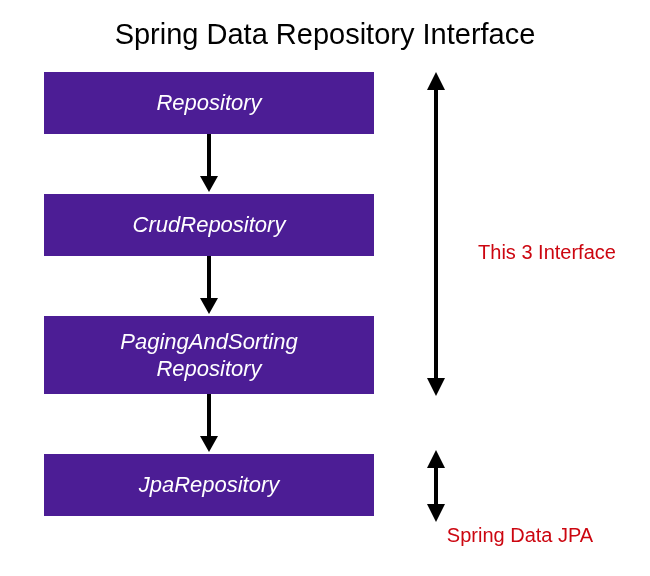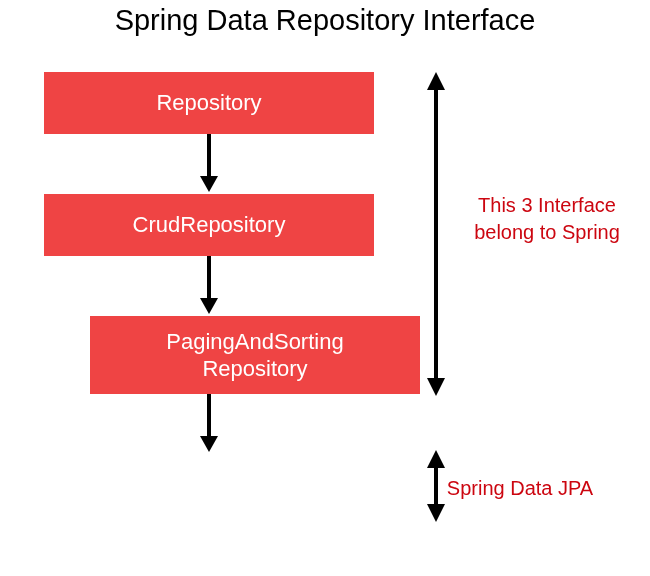--- a/index.html
+++ b/index.html
@@ -9,61 +9,63 @@
       background: #ffffff;
       font-family: "Segoe UI", Arial, sans-serif;
       position: relative;
     }
     .title {
       font-size: 29px;
       font-weight: 400;
       color: #000;
       text-align: center;
       width: 650px;
-      padding-top: 4px;
+      padding-top: 18px;
     }
     .boxes {
       position: absolute;
       left: 44px;
       top: 72px;
       width: 330px;
     }
     .box {
       width: 330px;
-      background: #ef4444;
+      background: #4c1d95;
       color: #fff;
       font-size: 22px;
       text-align: center;
       display: flex;
       align-items: center;
       justify-content: center;
       line-height: 1.25;
       padding: 0 2px;
+      font-style: italic;
     }
     .box.single { height: 62px; }
-    .box.double { height: 78px; margin-left: 46px; }
+    .box.double { height: 78px; }
     .arrow-down {
       display: flex;
       align-items: center;
       justify-content: center;
       height: 60px;
     }
     .arrow-down svg { display: block; }
 
     .bracket {
       position: absolute;
     }
     .bracket svg { display: block; }
 
     .annotation {
       position: absolute;
       color: #cc0610;
       font-size: 20px;
       line-height: 1.35;
       text-align: center;
+      margin-top: 47px;
     }
   </style>
 </head>
 <body>
 
 <div class="title">Spring Data Repository Interface</div>
 
 <div class="boxes">
 
   <div class="box single">
@@ -95,20 +97,23 @@
     </span>
   </div>
 
   <div class="arrow-down">
     <svg width="24" height="60" viewBox="0 0 24 60">
       <line x1="12" y1="0" x2="12" y2="44" stroke="#000" stroke-width="4"></line>
       <polygon points="12,58 3,42 21,42" fill="#000"></polygon>
     </svg>
   </div>
 
+  <div class="box single">
+    <span>JpaRepository</span>
+  </div>
 
 </div>
 
 <div class="bracket" style="left:424px; top:72px;">
   <svg width="24" height="324" viewBox="0 0 24 324">
     <line x1="12" y1="14" x2="12" y2="310" stroke="#000" stroke-width="4"></line>
     <polygon points="12,0 3,18 21,18" fill="#000"></polygon>
     <polygon points="12,324 3,306 21,306" fill="#000"></polygon>
   </svg>
 </div>
@@ -116,18 +121,18 @@
 <div class="bracket" style="left:424px; top:450px;">
   <svg width="24" height="72" viewBox="0 0 24 72">
     <line x1="12" y1="14" x2="12" y2="58" stroke="#000" stroke-width="4"></line>
     <polygon points="12,0 3,18 21,18" fill="#000"></polygon>
     <polygon points="12,72 3,54 21,54" fill="#000"></polygon>
   </svg>
 </div>
 
 <div class="annotation" style="left:462px; top:192px; width:170px;">
   <span>This 3 Interface</span><br>
-  <span>belong to Spring</span><br>
+  <br>
 </div>
 
 <div class="annotation" style="left:440px; top:475px; width:160px;">
   <span>Spring Data JPA</span>
 </div>
 
 </body></html>

